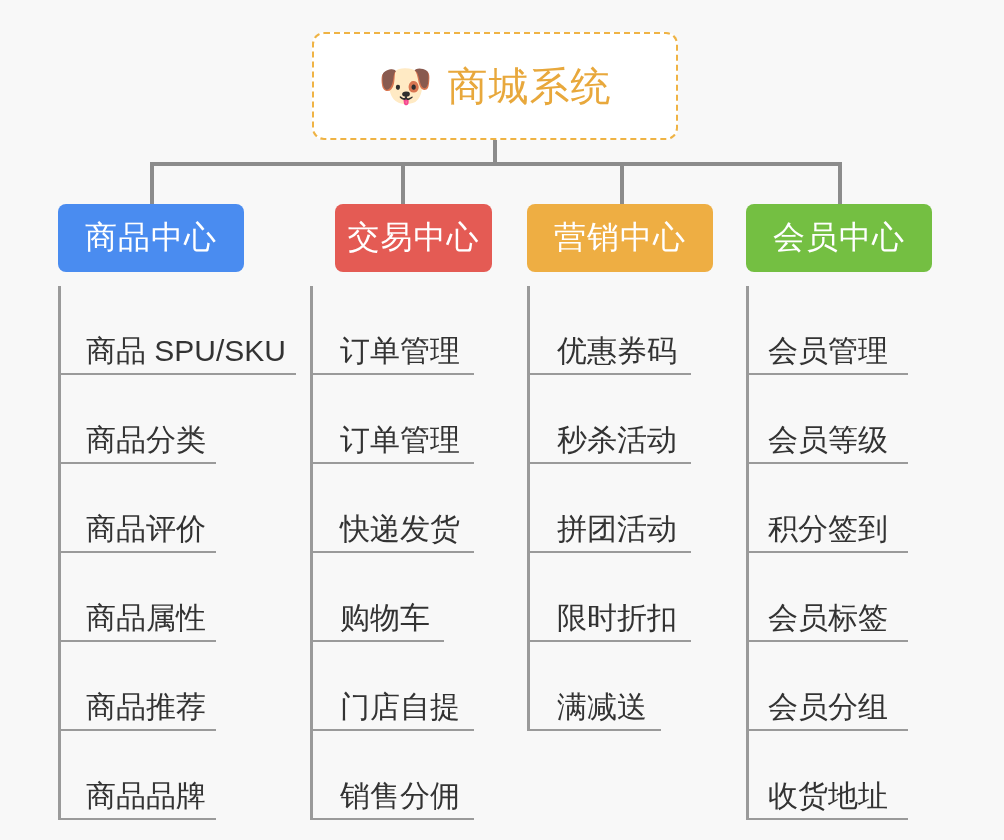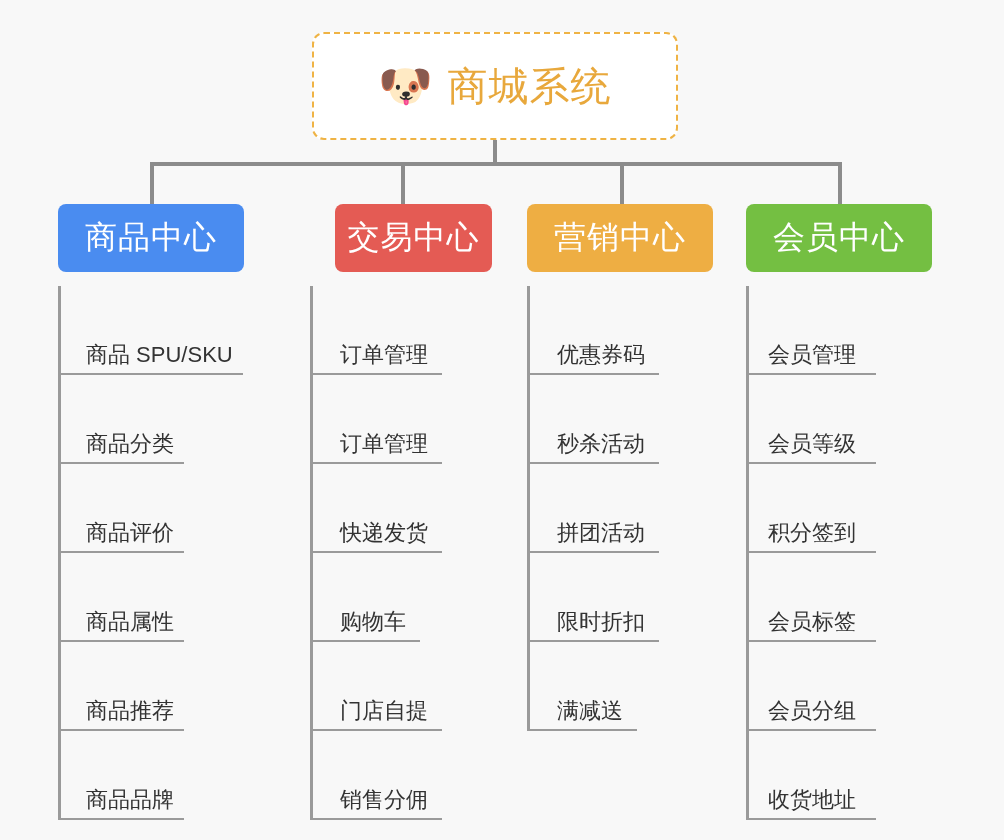--- a/index.html
+++ b/index.html
@@ -113,21 +113,21 @@
     height: 89px;
     position: relative;
     display: flex;
     align-items: flex-end;
     justify-content: flex-start;
   }
   .item-inner {
     display: inline-block;
     border-bottom: 2px solid #9a9a9a;
     padding: 0 10px 6px 28px;
-    font-size: 22px;
+    font-size: 30px;
     color: #333333;
     white-space: nowrap;
     line-height: 1.1;
     margin-left: -3px;
   }
   .col-2 .item-inner,
   .col-3 .item-inner,
   .col-4 .item-inner { padding-left: 30px; padding-right: 14px; }
   .col-4 .item-inner { padding-left: 22px; padding-right: 20px; }
 </style>

